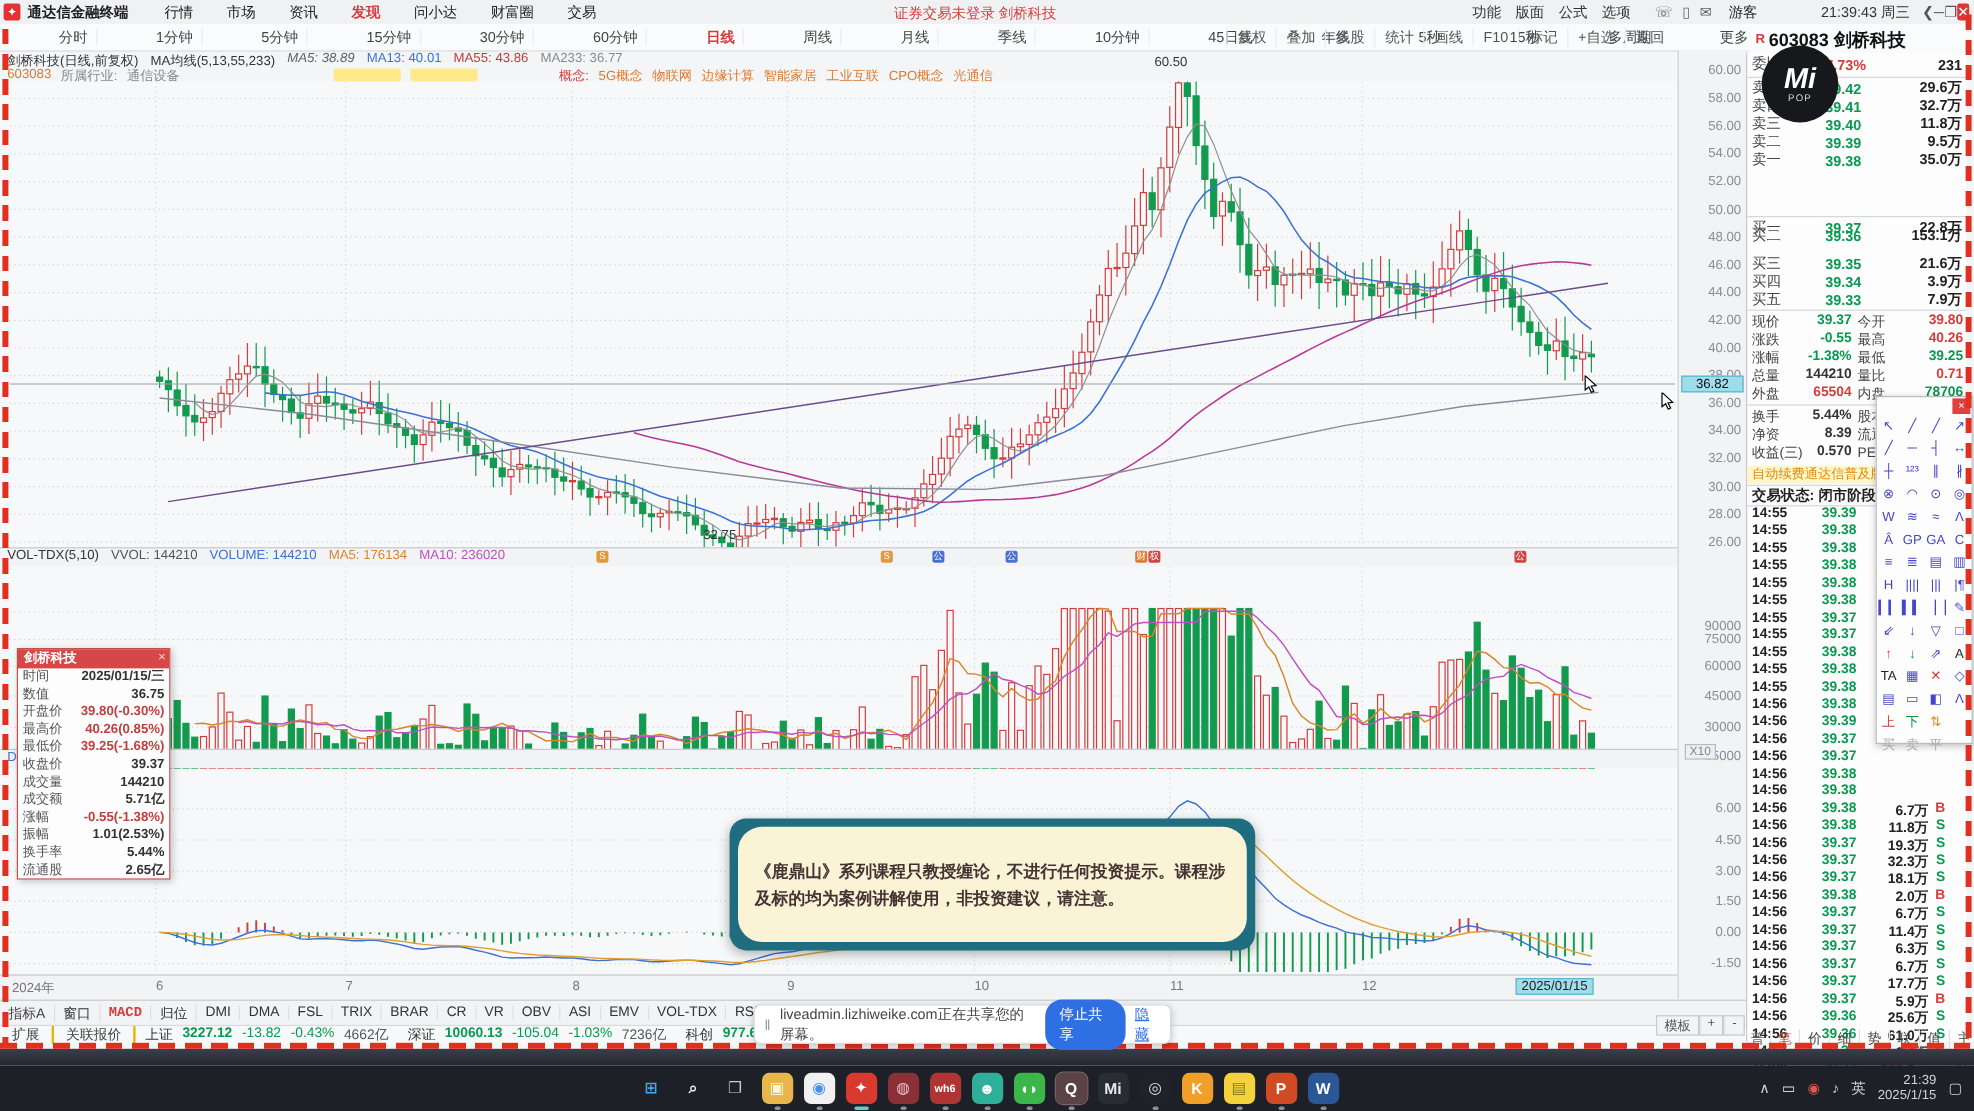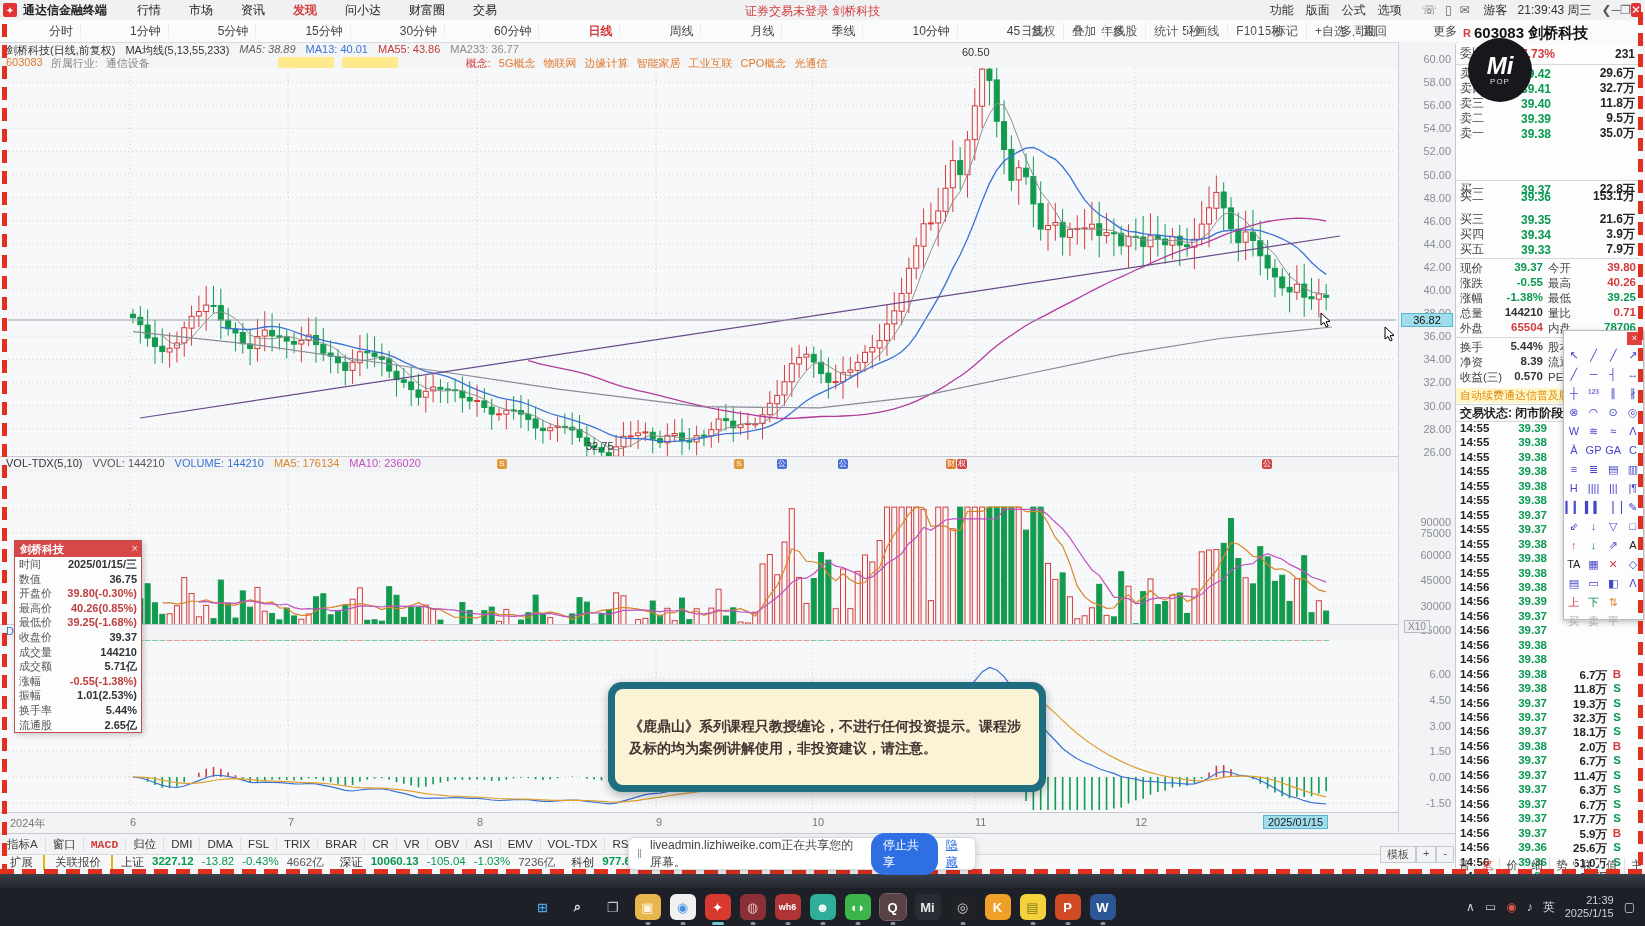--- a/index.html
+++ b/index.html
@@ -9,21 +9,21 @@
   
   #titlebar{position:absolute;left:0;top:0;width:1645px;height:20px;background:#f0f1f3;border-bottom:1px solid #d0d2d6;display:flex;align-items:center;gap:2px;}
   #applogo{width:14px;height:14px;background:#e03434;color:#fff;font-weight:bold;font-size:10px;display:flex;align-items:center;justify-content:center;margin:0 4px 0 3px;border-radius:2px;}
   #apptitle{font-weight:bold;margin-right:14px;}
   .menu-item{padding:0 14px;cursor:default;}
   .menu-item.active{color:#d43c3c;font-weight:bold;}
   #login-warning{position:absolute;left:745px;top:3px;color:#d43c3c;}
   #tb-right{position:absolute;right:4px;top:0;height:20px;display:flex;align-items:center;gap:10px;}
   .winbtn{width:16px;text-align:center;color:#555;}
   .winbtn.close{background:#e03434;color:#fff;border-radius:2px;}
-  #clocktxt{color:#333;}
+  #clocktxt{color:#333;margin-left:43px;}
   
   #toolbar{position:absolute;left:0;top:20px;width:1645px;height:22px;background:#fafbfc;border-bottom:1px solid #d8dade;display:flex;align-items:center;}
   .period{padding:0 7px;color:#444;border-right:1px solid #ececf0;margin-left:42px;}
   .period.active{color:#d43c3c;font-weight:bold;}
   #toolbar-right{position:absolute;right:250px;top:0;height:22px;display:flex;align-items:center;}
   .tool{padding:0 8px;color:#555;border-left:1px solid #ececf0;}
   #panel-head{position:absolute;left:1457px;top:22px;width:181px;height:22px;display:flex;align-items:center;background:#fafbfc;}
   #rbadge{color:#d43c3c;font-weight:bold;font-size:11px;margin:0 3px 0 6px;}
   #panel-head b{font-size:15px;color:#111;}
   
@@ -70,21 +70,21 @@
   .palrow{display:flex;height:19px;}
   .palcell{width:19.7px;text-align:center;font-size:11px;line-height:19px;color:#4646c8;}
   
   #popup{position:absolute;left:14px;top:540px;width:126px;background:#fdfdfe;border:1px solid #c05050;box-shadow:2px 2px 6px rgba(0,0,0,.2);font-size:11px;}
   #popup-title{height:16px;background:#d64848;color:#fff;line-height:16px;padding-left:5px;font-weight:bold;}
   #popup-close{position:absolute;right:3px;top:1px;color:#ffd7d7;}
   .prow{display:flex;justify-content:space-between;padding:0 4px;height:14.6px;line-height:14.6px;}
   .prow .pl{color:#555;}
   
   #disclaimer{position:absolute;left:608px;top:682px;width:424px;height:96px;background:#1e6e80;border-radius:14px;padding:7px;box-shadow:0 3px 10px rgba(0,0,0,.3);}
-  #disclaimer-inner{width:100%;height:100%;background:#fbf3d5;border-radius:8px;display:flex;align-items:center;box-sizing:border-box;padding:6px 14px;color:#433;font-size:14px;font-weight:bold;line-height:1.6;}
+  #disclaimer-inner{width:100%;height:100%;background:#fbf3d5;border-radius:20px;display:flex;align-items:center;box-sizing:border-box;padding:6px 14px;color:#433;font-size:14px;font-weight:bold;line-height:1.6;}
   
   #ind-tabs{position:absolute;left:0;top:833px;width:1455px;height:20px;background:#f2f3f5;border-top:1px solid #c6c9cf;display:flex;align-items:center;font-size:11.5px;}
   .itab{padding:0 7px;border-right:1px solid #dddfe3;color:#333;}
   .itab.first{color:#444;}
   .itab.active{color:#d43c3c;font-weight:bold;font-family:Liberation Mono, monospace;}
   #statusbar{position:absolute;left:0;top:854px;width:1455px;height:15px;background:#f7f8f9;border-top:1px solid #d8dade;display:flex;align-items:center;font-size:11.5px;}
   .stab{padding:0 10px;border-right:2px solid #eab308;color:#444;}
   #indices{display:flex;gap:6px;margin-left:8px;white-space:nowrap;}
   #indices span{margin-right:2px;}
   #rb1{position:absolute;left:1380px;top:846px;display:flex;font-size:11px;}

